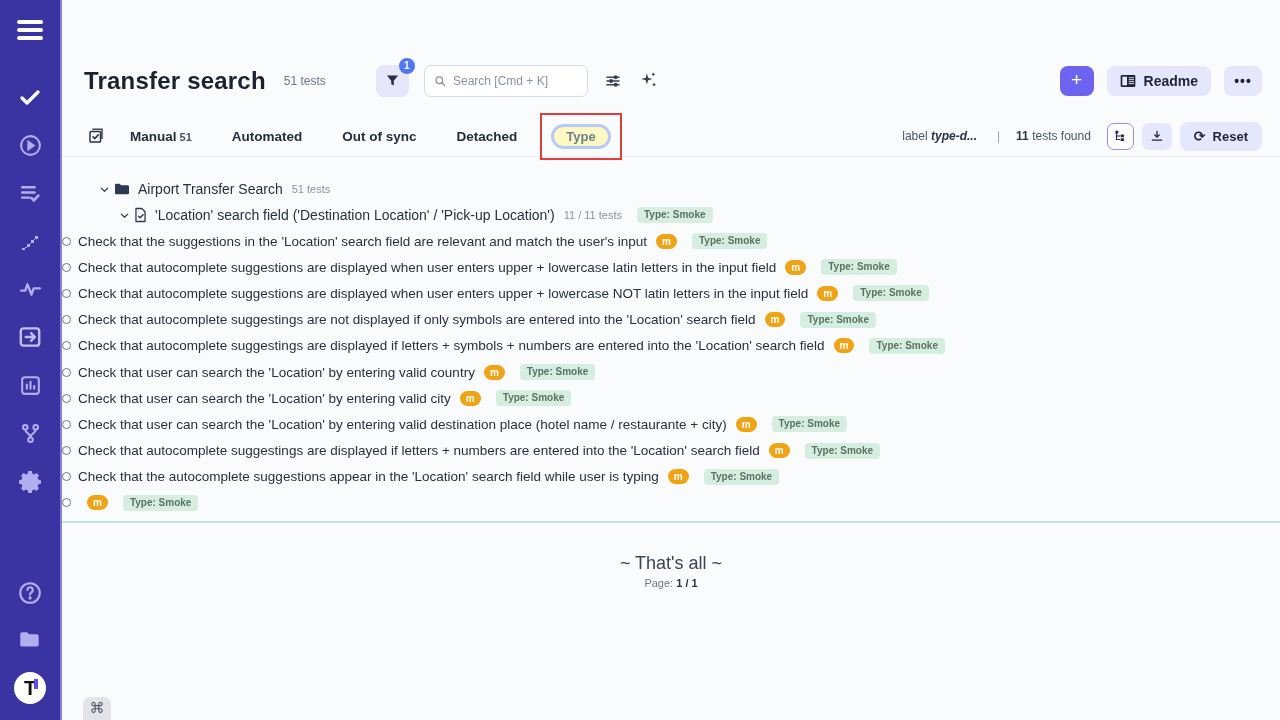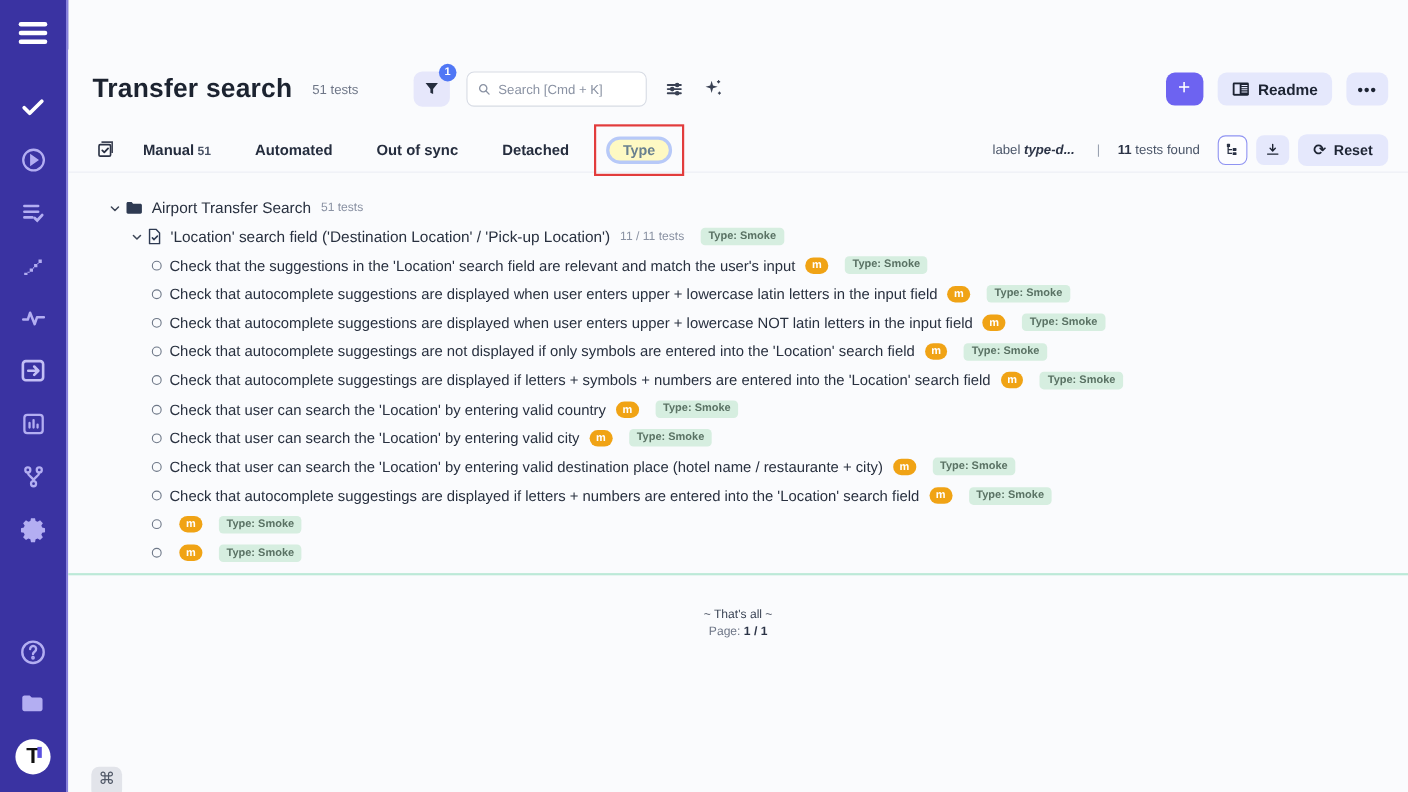--- a/index.html
+++ b/index.html
@@ -106,36 +106,36 @@
 
   
   .content { flex:1; position:relative; padding-top:19px; }
   .tree-row { height:26px; display:flex; align-items:center; }
   .row-folder { padding-left:36px; }
   .row-suite { padding-left:56px; }
   .chev { width:12px; height:12px; color:#3c4556; cursor:pointer; flex:0 0 auto; display:flex; align-items:center; justify-content:center; }
   .row-icon { margin-left:4px; margin-right:8px; color:#2e3a52; display:flex; align-items:center; }
   .node-label { font-size:14px; color:#28303f; cursor:pointer; white-space:nowrap; }
   .node-count { font-size:11px; color:#8a92a3; margin-left:9px; white-space:nowrap; }
-  .test-row { height:26.2px; display:flex; align-items:center; padding-left:76px; }
+  .test-row { height:26.2px; display:flex; align-items:center; }
   .circle-icon {
     width:9px; height:9px; border:1.5px solid #6e7888; border-radius:50%; flex:0 0 auto; margin-right:7px;
   }
   .test-title { font-size:13.5px; color:#28303f; cursor:pointer; white-space:nowrap; }
   .m-badge {
     margin-left:9px; height:15px; line-height:15px; padding:0 6px; border-radius:8px;
     background:#f0a315; color:#ffffff; font-size:10px; font-weight:bold; flex:0 0 auto;
   }
   .type-badge {
     margin-left:15px; height:16px; line-height:16px; padding:0 7px; border-radius:4px;
     background:#d6eee0; color:#5a7264; font-size:10px; font-weight:bold; white-space:nowrap; flex:0 0 auto;
   }
   .teal-divider { border-top:2px solid #bce9d8; margin-top:5px; width:100%; }
 
-  .end-note { text-align:center; margin-top:30px; font-size:11px; color:#3c4556; }
+  .end-note { text-align:center; margin-top:30px; font-size:18px; color:#3c4556; }
   .page-note { text-align:center; margin-top:3px; font-size:11px; color:#6e7687; }
   .page-note b { color:#2b3346; }
 
   .cmd-btn {
     position:absolute; left:21px; bottom:-5px; width:28px; height:28px; border-radius:7px;
     background:#e2e4ea; display:flex; align-items:flex-start; justify-content:center;
     font-size:15px; color:#4e5665; cursor:pointer; padding-top:2px;
   }
 </style>
 </head>
@@ -409,20 +409,21 @@
 
   <div class="test-row">
     <span class="circle-icon"></span>
     <span class="test-title">Check that autocomplete suggestings are displayed if letters + numbers are entered into the 'Location' search field</span>
     <span class="m-badge">m</span>
     <span class="type-badge">Type: Smoke</span>
   </div>
 
   <div class="test-row">
     <span class="circle-icon"></span>
+    <span class="test-title">Check that the autocomplete suggestions appear in the 'Location' search field while user is typing</span>
     <span class="m-badge">m</span>
     <span class="type-badge">Type: Smoke</span>
   </div>
 
   <div class="test-row">
     <span class="circle-icon"></span>
     <span class="m-badge">m</span>
     <span class="type-badge">Type: Smoke</span>
   </div>
 </div>

